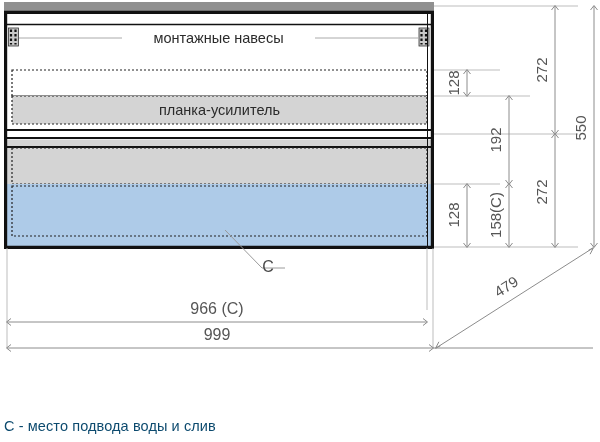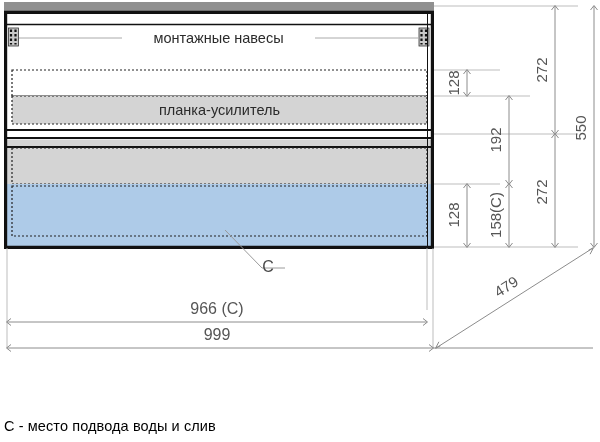--- a/index.html
+++ b/index.html
@@ -35,21 +35,21 @@
   .dimtxt {
     font-family: "Liberation Sans", sans-serif;
     fill: #555555;
     font-size: 15px;
   }
   .caption {
     position: absolute;
     left: 4px;
     top: 418px;
     font-size: 14.5px;
-    color: #000000;
+    color: #0c4a6e;
     letter-spacing: 0.1px;
     white-space: nowrap;
   }
   .lbl-mount {
     font-size: 14.5px;
     fill: #2b2b2b;
   }
   .lbl-plank {
     font-size: 14.5px;
     fill: #2b2b2b;

